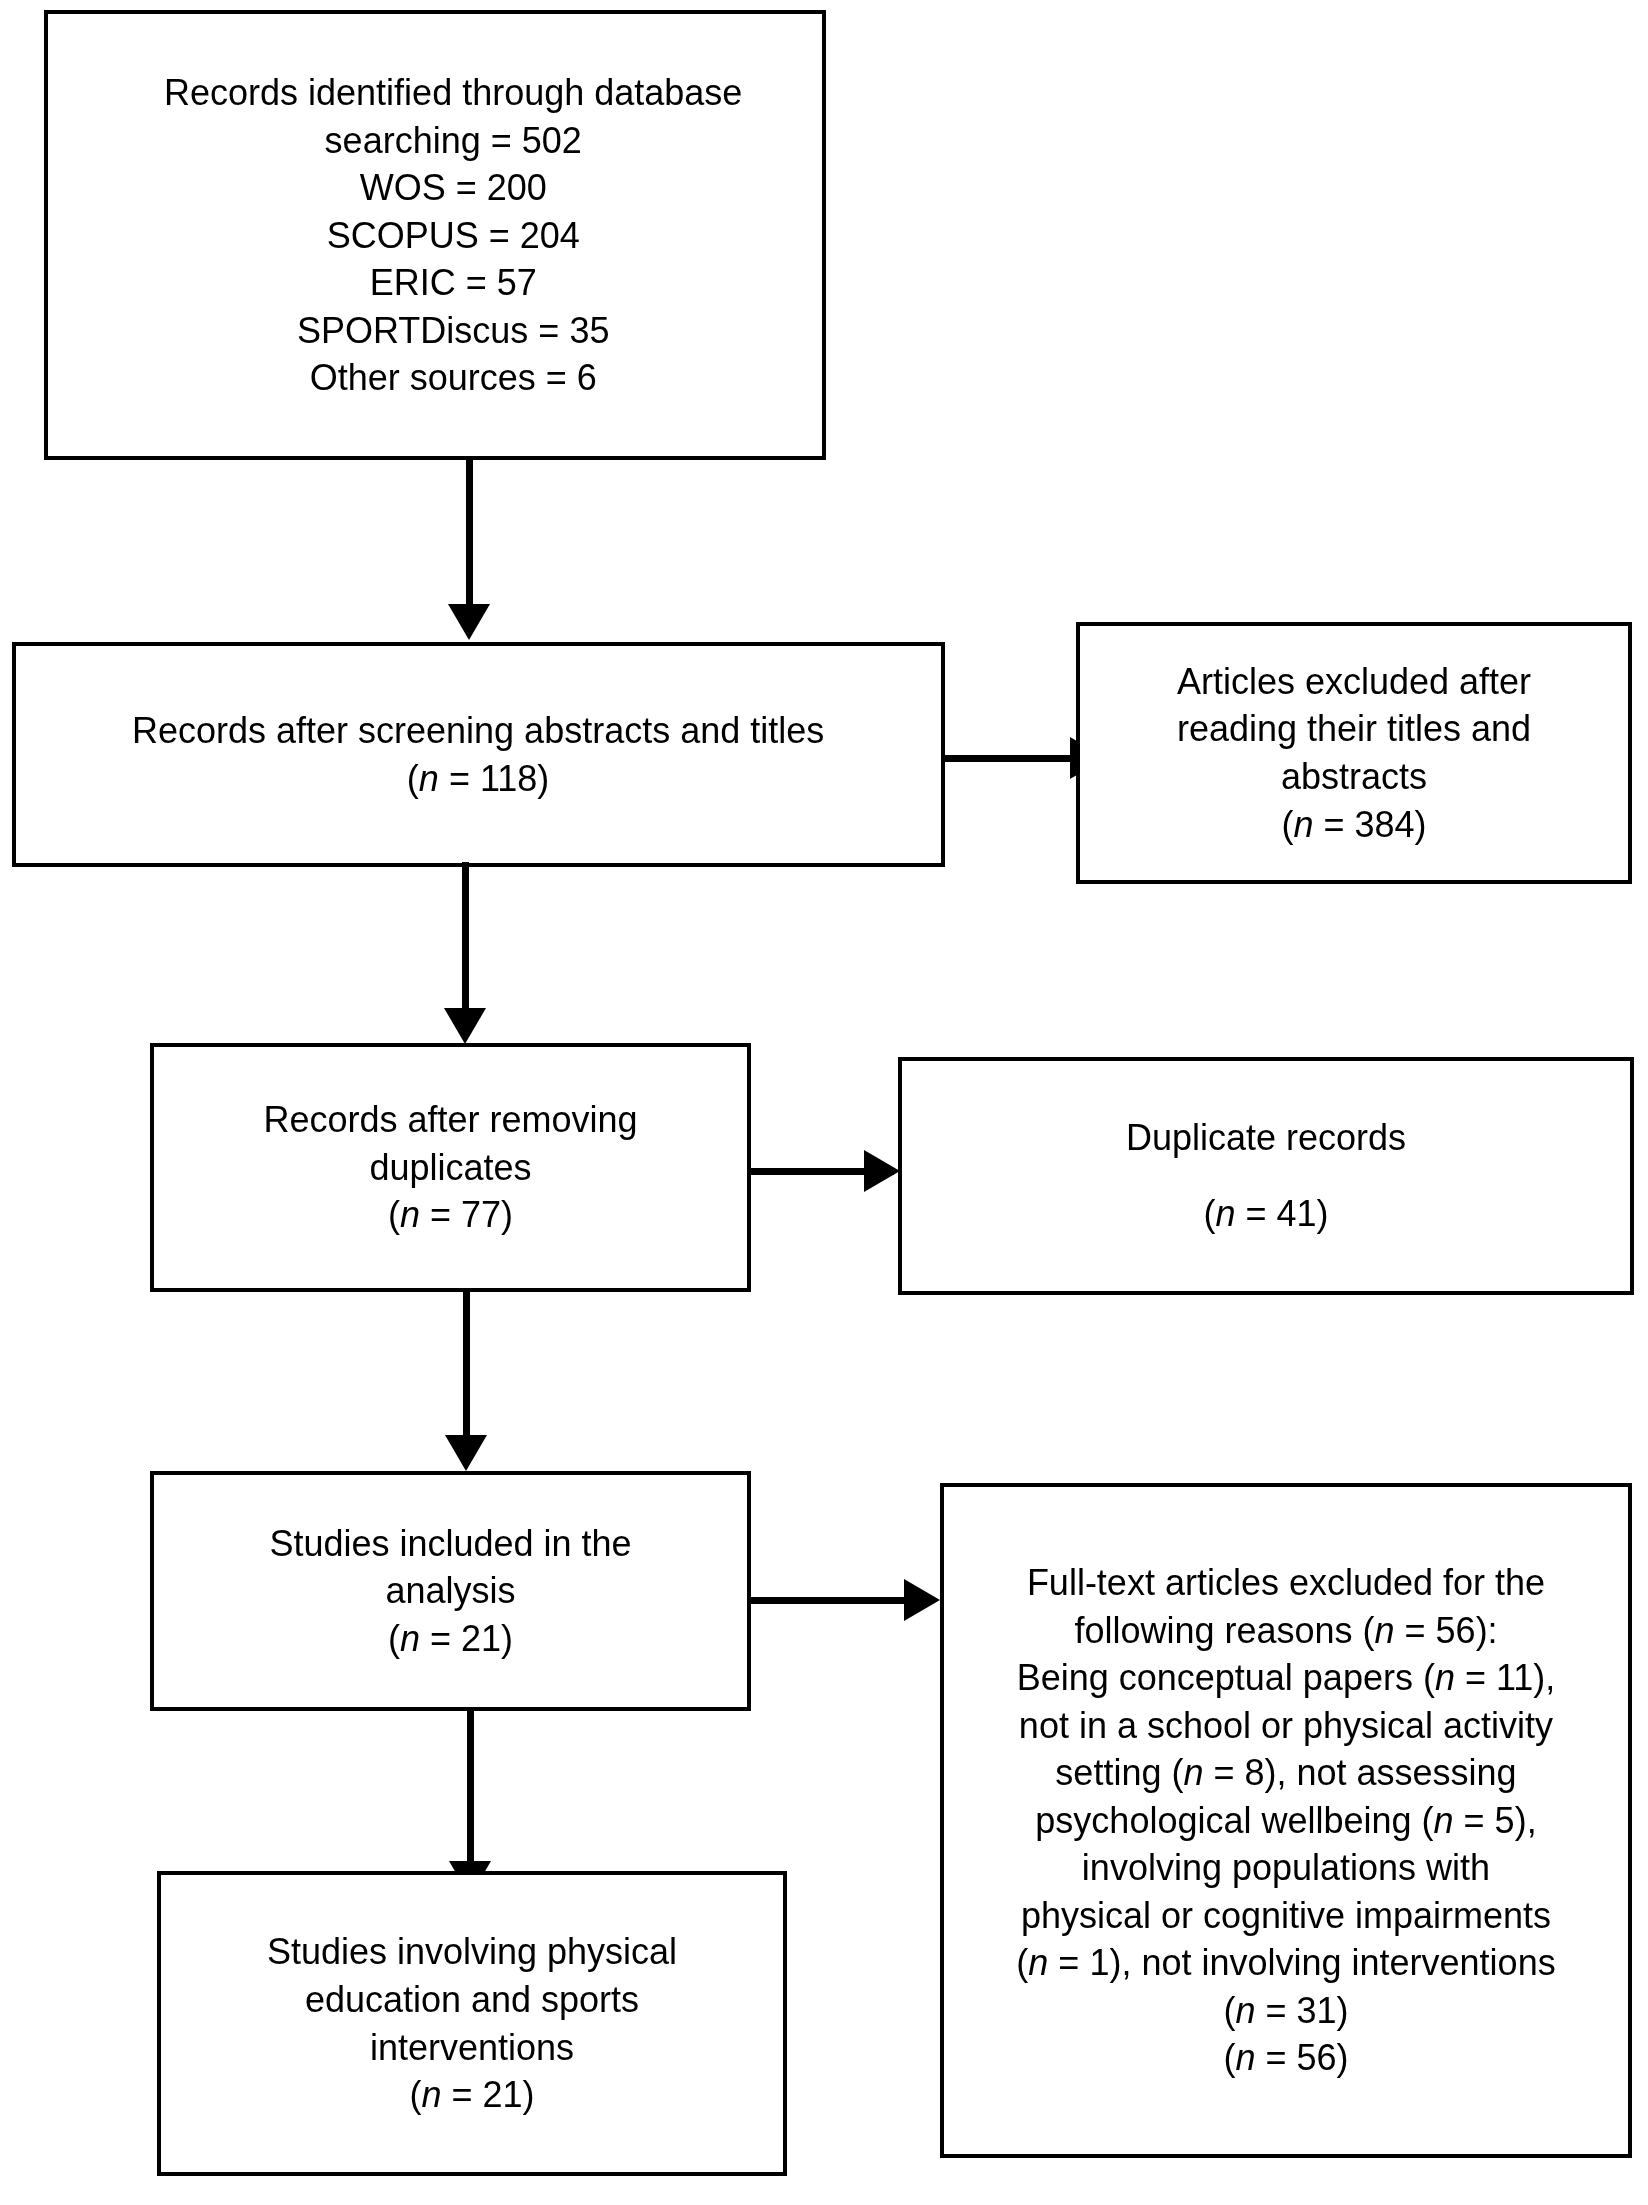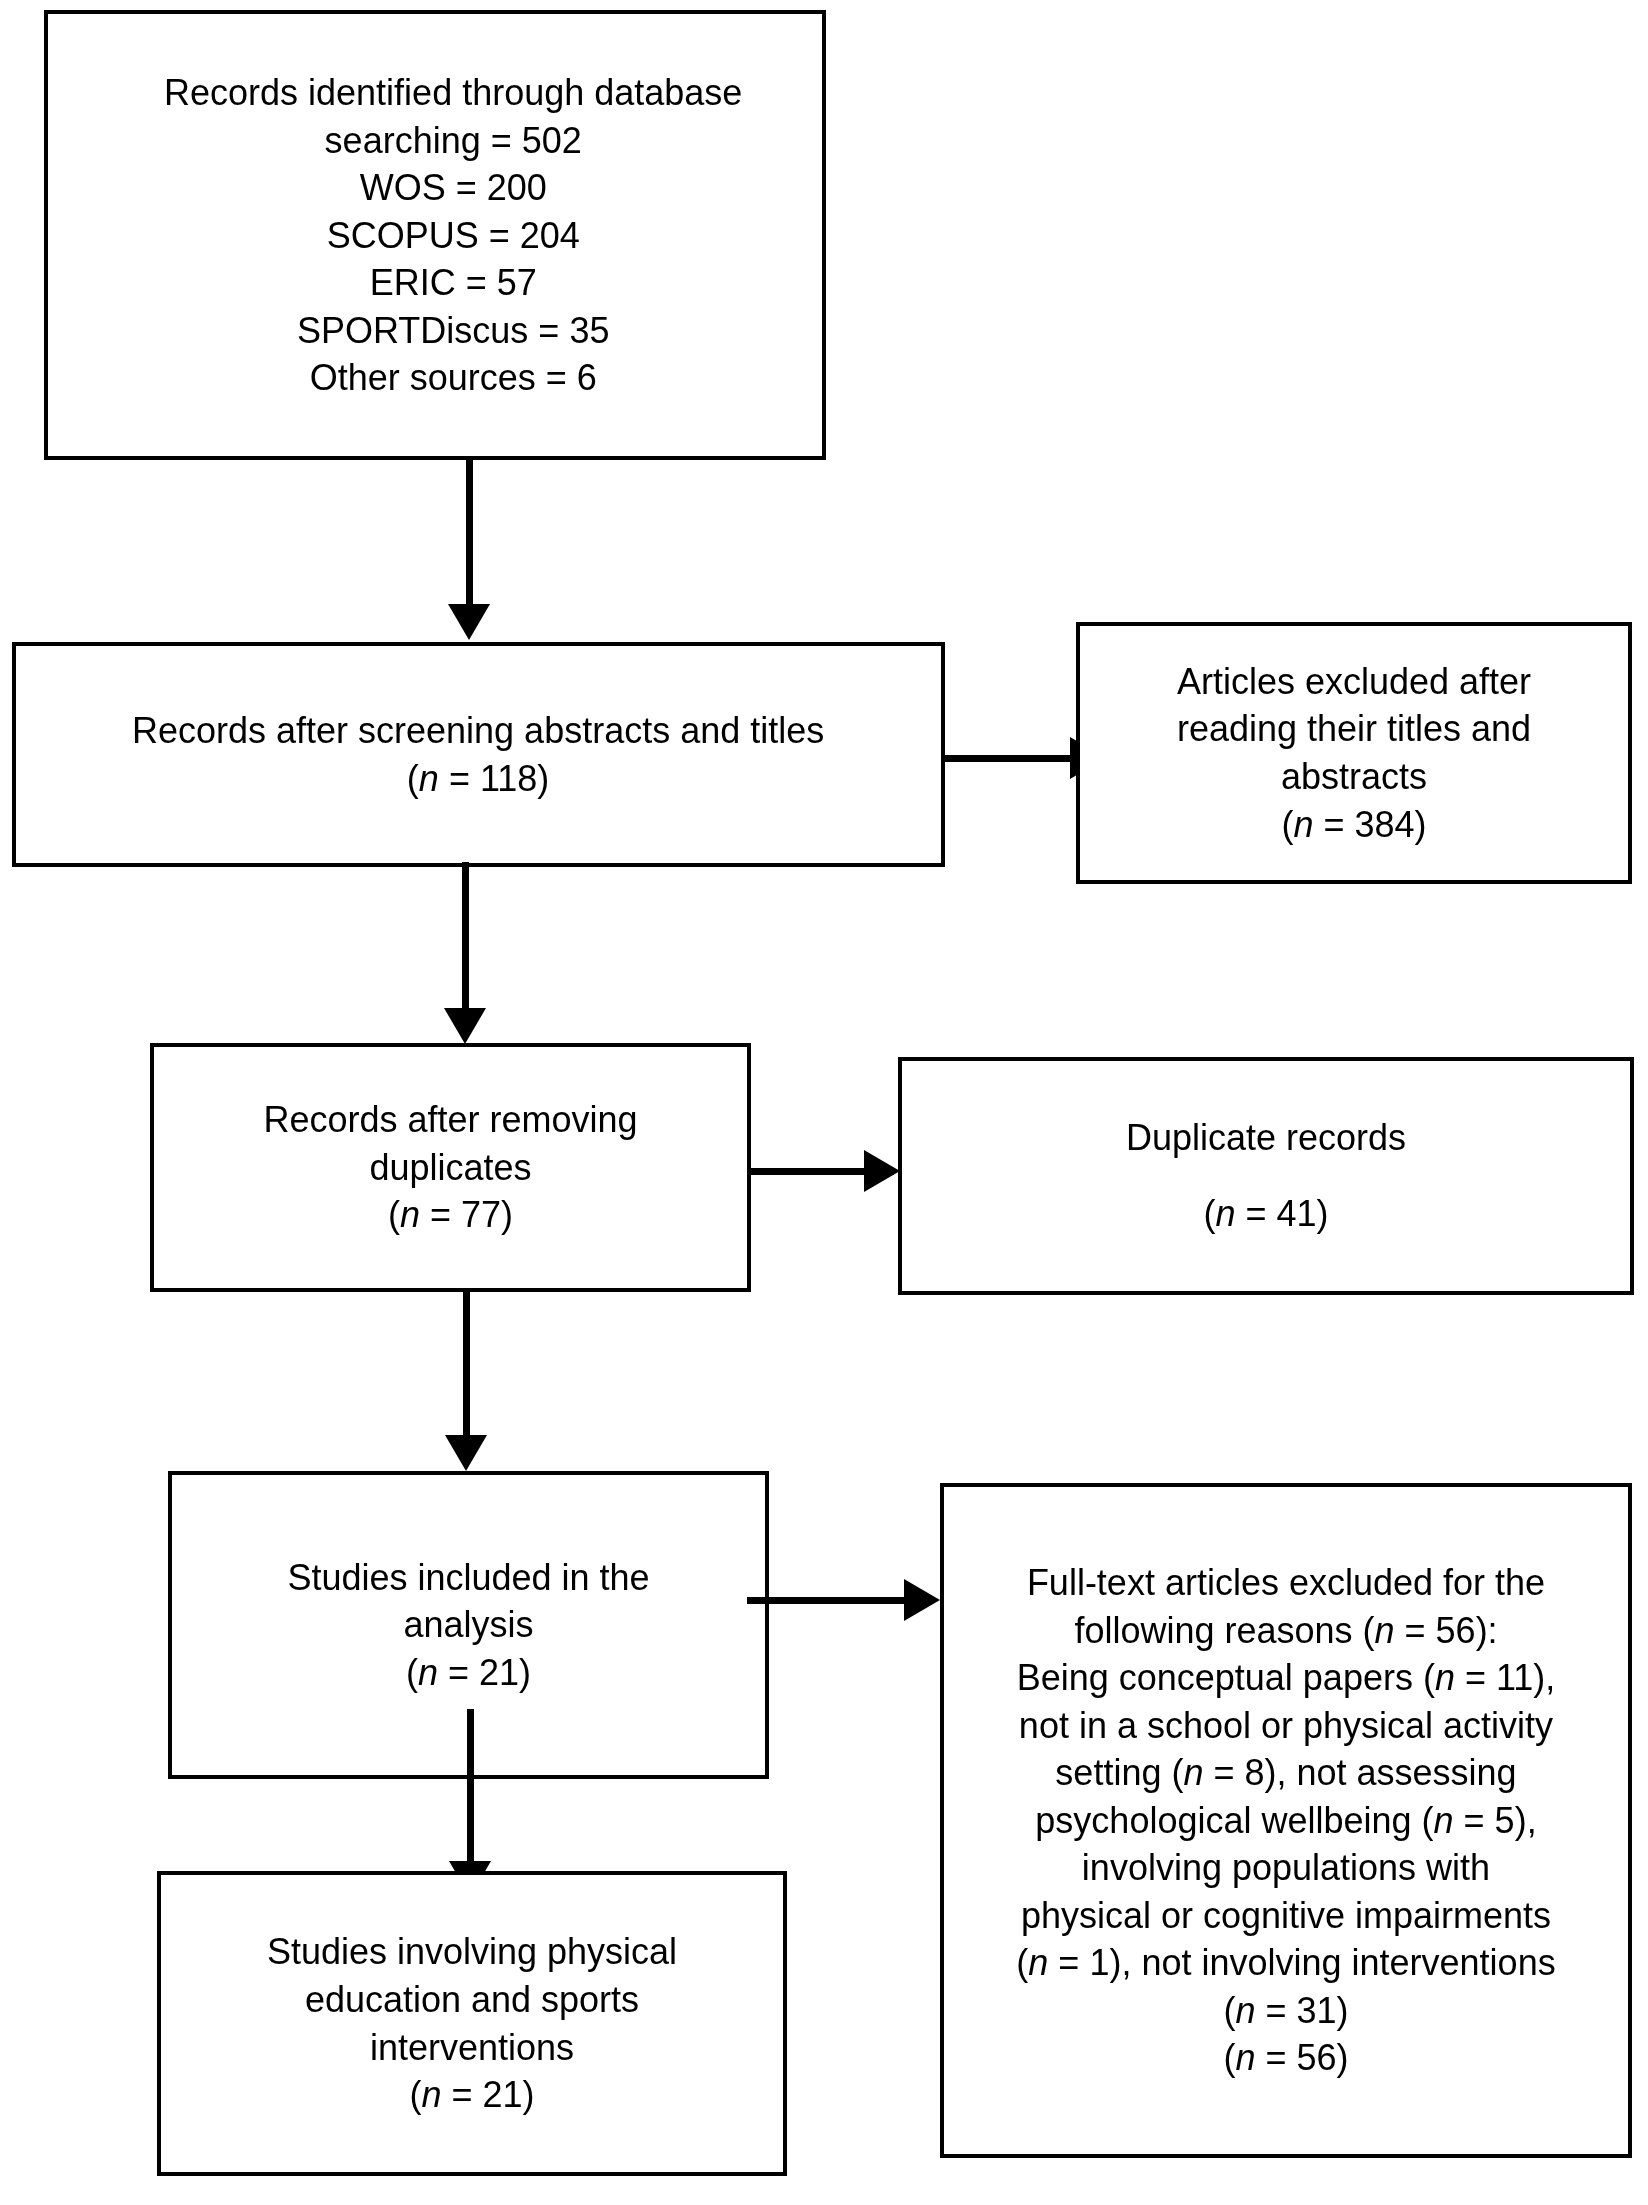--- a/index.html
+++ b/index.html
@@ -50,21 +50,21 @@
   #box-excluded-abstracts {
     left: 1076px; top: 622px; width: 556px; height: 262px;
   }
   #box-duplicates-removed {
     left: 150px; top: 1043px; width: 601px; height: 249px;
   }
   #box-duplicate-records {
     left: 898px; top: 1057px; width: 736px; height: 238px; gap: 28px;
   }
   #box-studies-included {
-    left: 168px; top: 1471px; width: 601px; height: 308px;
+    left: 150px; top: 1471px; width: 601px; height: 240px;
   }
   #box-fulltext-excluded {
     left: 940px; top: 1447px; width: 692px; height: 675px; margin-top: 36px;
   }
   #box-studies-pe-sports {
     left: 157px; top: 1871px; width: 630px; height: 305px;
   }
   
   .vline {
     position: absolute;

